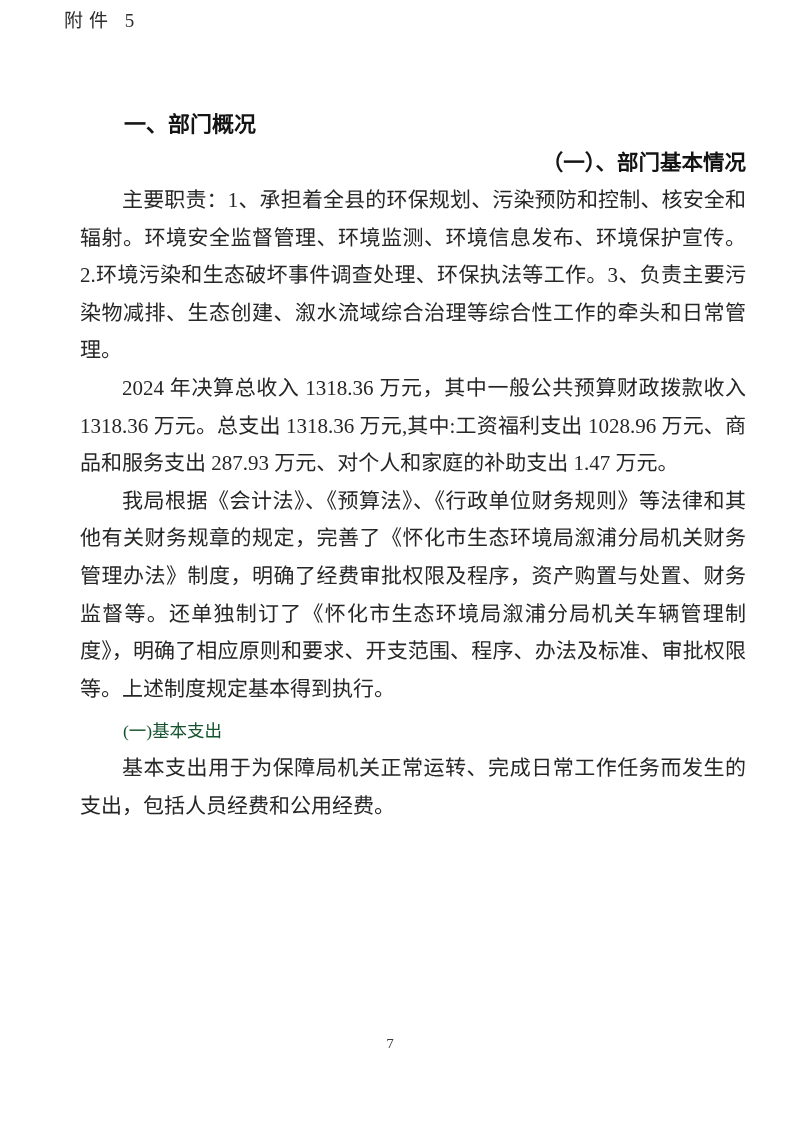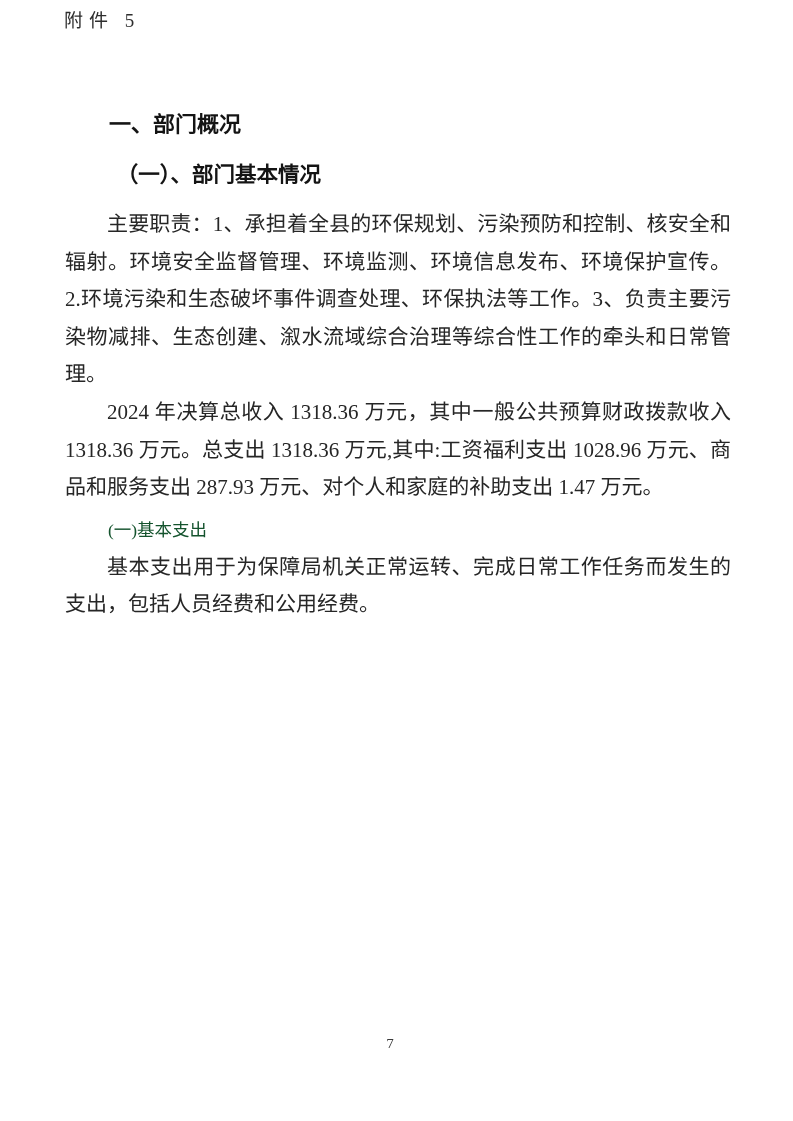--- a/index.html
+++ b/index.html
@@ -20,43 +20,43 @@
     position: absolute;
     top: 5px;
     left: 64px;
     font-size: 19px;
     letter-spacing: 6px;
     color: #2e2e2e;
   }
   .content {
     position: absolute;
     top: 98px;
-    left: 65px;
+    left: 80px;
     width: 666px;
     text-align: justify;
     word-break: break-all;
   }
   .h-main {
     margin: 8px 0 0 0;
     font-size: 22px;
     line-height: 38px;
     font-weight: 700;
     color: #141414;
     text-indent: 2em;
     text-align: left;
     word-break: keep-all;
   }
   .h-sub {
-    margin: 12px;
+    margin: 0;
     font-size: 21.5px;
     line-height: 38px;
     font-weight: 700;
     color: #141414;
     text-indent: 1.85em;
-    text-align: left;
+    text-align: right;
     word-break: keep-all;
   }
   .h-main-sans {
     margin: 0;
     font-family: "Liberation Sans", sans-serif;
     font-size: 22px;
     line-height: 39px;
     font-weight: 700;
     color: #111111;
     text-indent: 1.9em;
@@ -104,20 +104,21 @@
 
     <h2 class="h-sub">（一）、部门基本情况</h2>
 
 
     <p class="body-para">主要职责：1、承担着全县的环保规划、污染预防和控制、核安全和辐射。环境安全监督管理、环境监测、环境信息发布、环境保护宣传。2.环境污染和生态破坏事件调查处理、环保执法等工作。3、负责主要污染物减排、生态创建、溆水流域综合治理等综合性工作的牵头和日常管理。</p>
 
 
     <p class="body-para">2024 年决算总收入 1318.36 万元，其中一般公共预算财政拨款收入 1318.36 万元。总支出 1318.36 万元,其中:工资福利支出 1028.96 万元、商品和服务支出 287.93 万元、对个人和家庭的补助支出 1.47 万元。</p>
 
 
+    <p class="body-para">我局根据《会计法》、《预算法》、《行政单位财务规则》等法律和其他有关财务规章的规定，完善了《怀化市生态环境局溆浦分局机关财务管理办法》制度，明确了经费审批权限及程序，资产购置与处置、财务监督等。还单独制订了《怀化市生态环境局溆浦分局机关车辆管理制度》，明确了相应原则和要求、开支范围、程序、办法及标准、审批权限等。上述制度规定基本得到执行。</p>
 
     <h3 class="h-small">(一)基本支出</h3>
 
     <p class="body-para">基本支出用于为保障局机关正常运转、完成日常工作任务而发生的支出，包括人员经费和公用经费。</p>
 
   </div>
 
   <div class="pagenum">7</div>
 
 </div>

